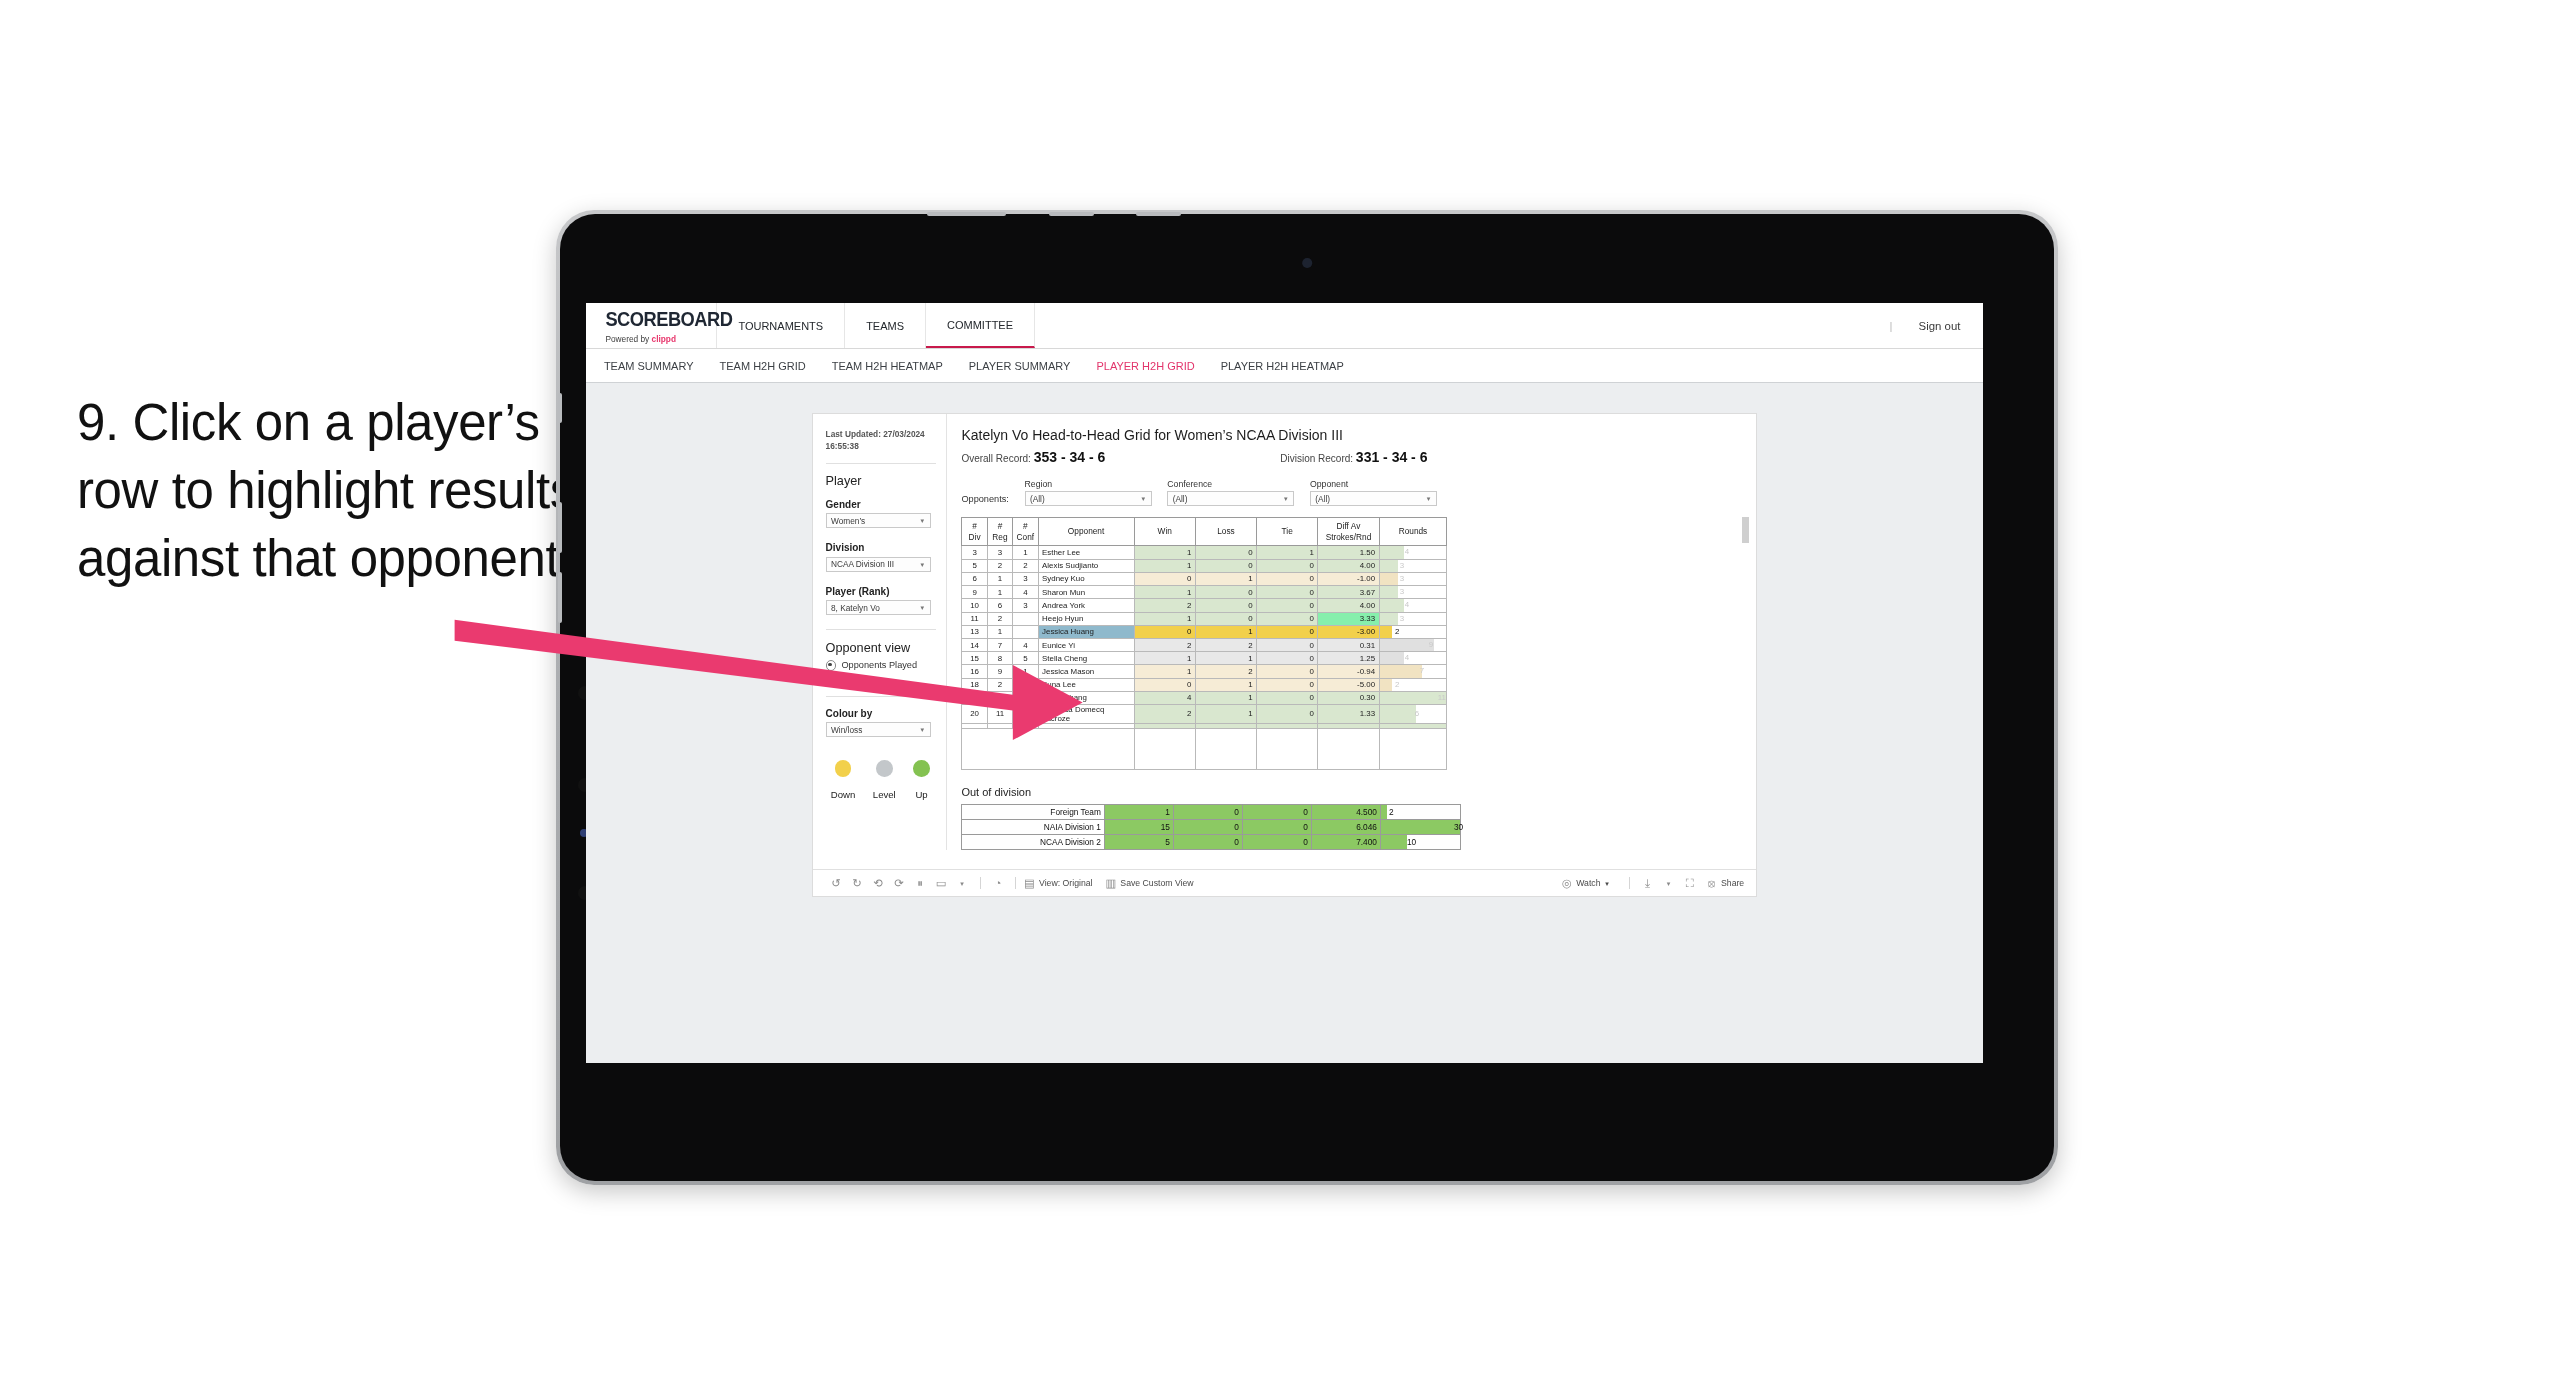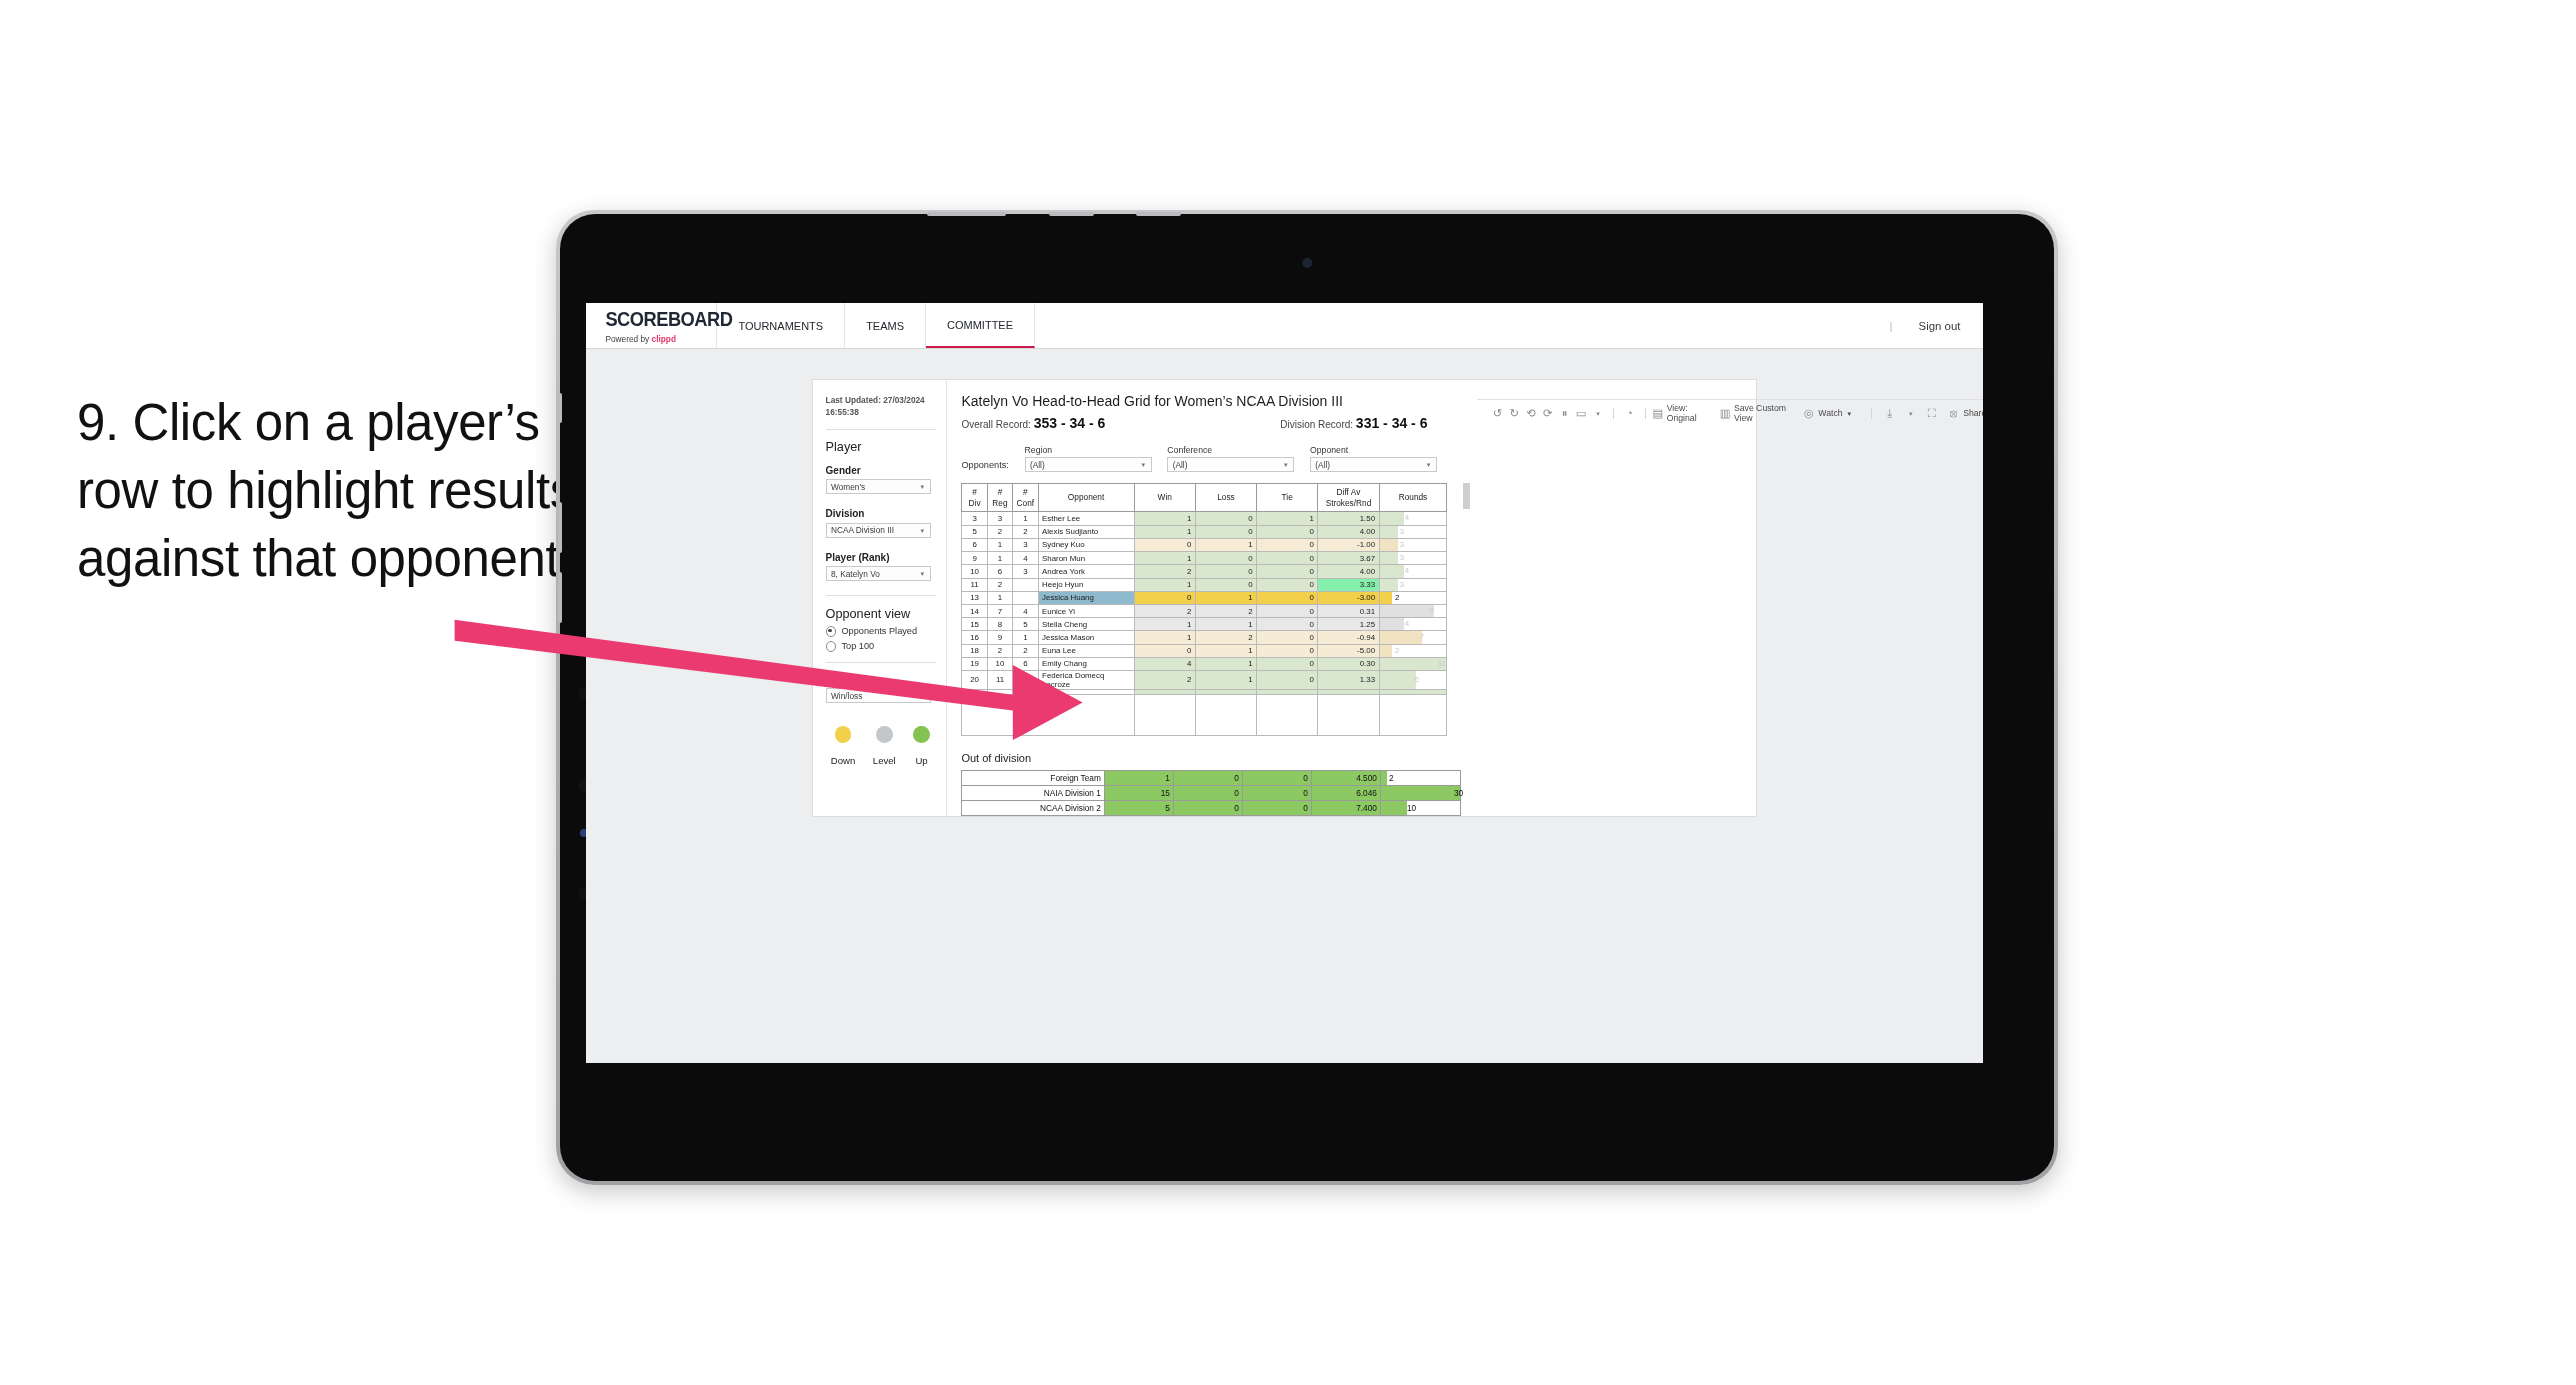--- a/index.html
+++ b/index.html
@@ -65,21 +65,21 @@
   .hdr-right .divider{color:#bbb;}
 
   
   .sub-nav{height:33px;background:#fff;display:flex;align-items:center;gap:26px;
            padding-left:17.5px;border-bottom:0.9px solid #cfd2d5;}
   .sub-nav a{font-size:11px;color:#3b3f44;text-decoration:none;}
   .sub-nav a.active{color:#e2336a;}
 
   
   .workspace{padding:30px 0 0 0;display:flex;justify-content:center;}
-  .viz{width:943px;background:#fff;border:0.9px solid #dcdcdc;display:flex;flex-direction:row;}
+  .viz{width:943px;background:#fff;border:0.9px solid #dcdcdc;display:flex;flex-direction:column;}
   .viz-body{display:flex;}
 
   
   .sidebar{width:134px;padding:14px 0 10.5px 12.2px;box-sizing:border-box;
            border-right:0.9px solid #e3e3e3;}
   .last-upd{font-size:8.3px;color:#555;line-height:1.45;font-weight:bold;}
   .hr{height:0.9px;background:#e0e0e0;margin:10.5px 10.5px 10.5px 0;}
   .s-h{font-size:12.7px;color:#222;margin:8.7px 0 10.5px;}
   .f-label{font-size:10px;color:#222;font-weight:bold;margin-bottom:3.5px;}
   .f-group{margin-bottom:14px;}
@@ -184,20 +184,28 @@
             <a href="#">TOURNAMENTS</a>
             <a href="#">TEAMS</a>
             <a href="#" class="active">COMMITTEE</a>
           </div>
           <div class="hdr-right">
             <span class="divider">|</span>
             <a href="#" style="color:#3a3a3a;text-decoration:none;padding-left:14px;">Sign out</a>
           </div>
         </div>
 
+        <div class="sub-nav">
+          <a href="#">TEAM SUMMARY</a>
+          <a href="#">TEAM H2H GRID</a>
+          <a href="#">TEAM H2H HEATMAP</a>
+          <a href="#">PLAYER SUMMARY</a>
+          <a href="#" class="active">PLAYER H2H GRID</a>
+          <a href="#">PLAYER H2H HEATMAP</a>
+        </div>
 
         <div class="workspace">
           <div class="viz">
             <div class="viz-body">
 
               <div class="sidebar">
                 <div class="last-upd">Last Updated: 27/03/2024 16:55:38</div>
                 <div class="hr"></div>
                 <div class="s-h">Player</div>
 

